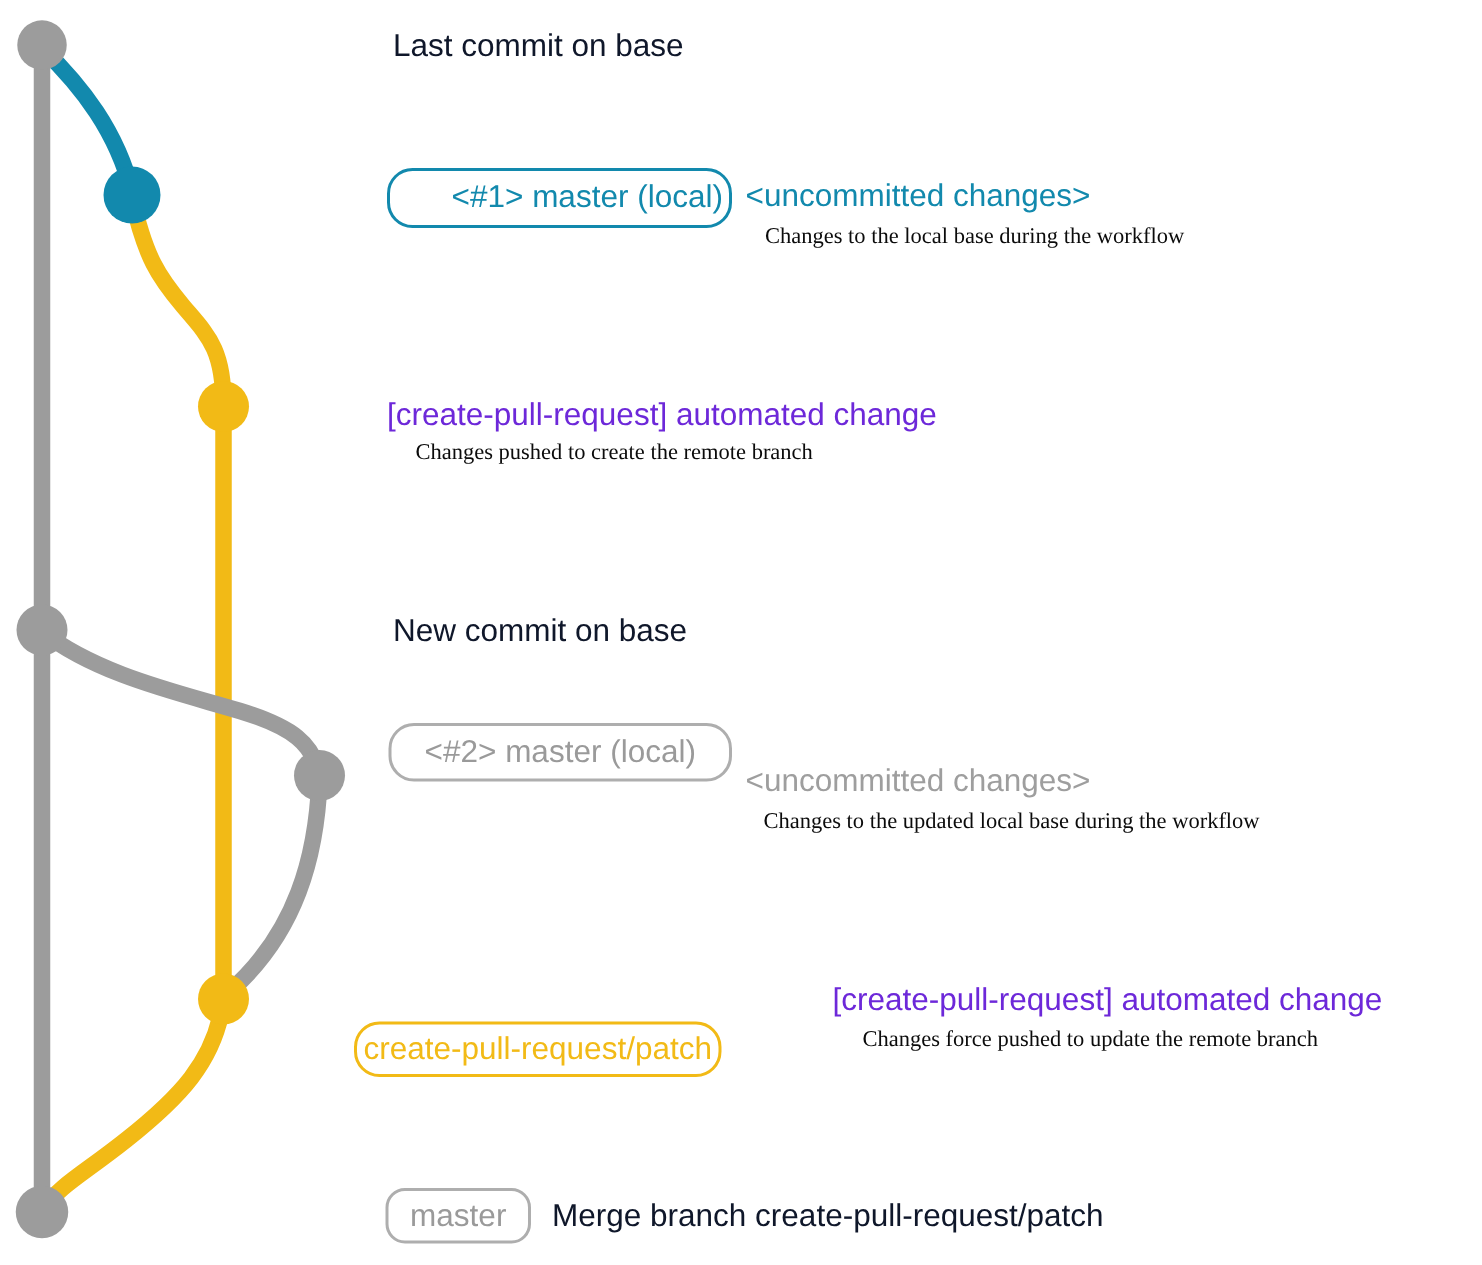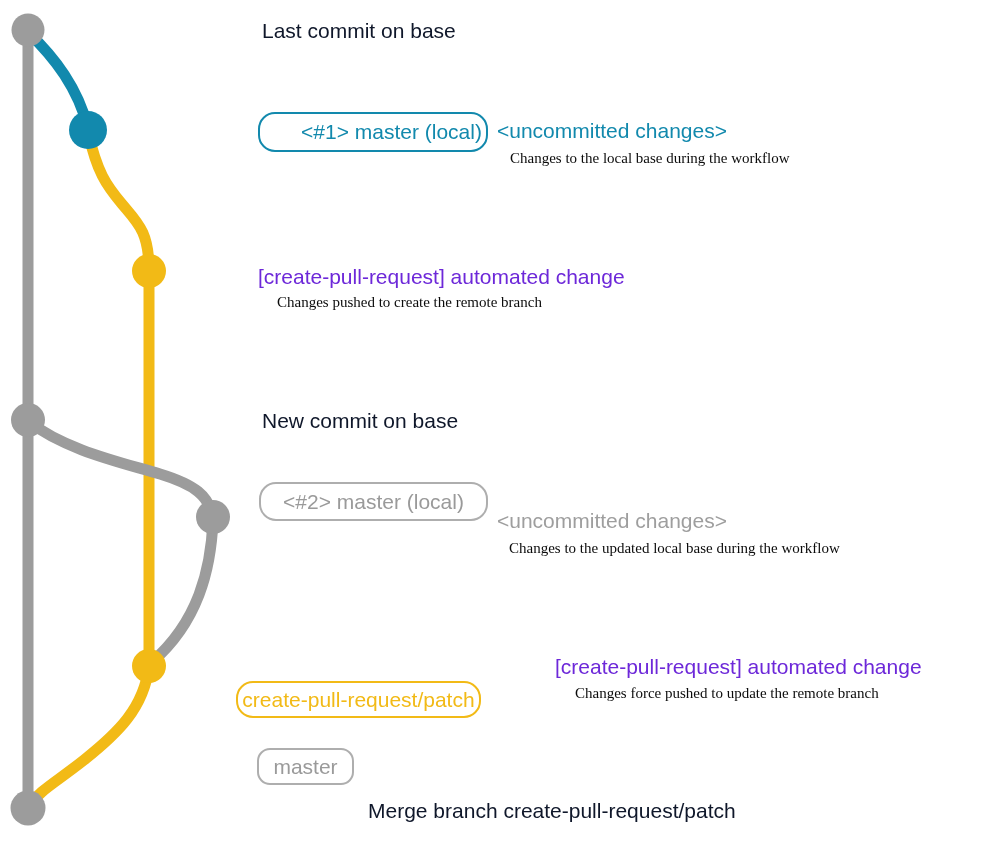--- a/index.html
+++ b/index.html
@@ -77,18 +77,18 @@
   </div>
   <div class="abs heading gray" style="left:497px;top:510px;">&lt;uncommitted changes&gt;</div>
   <div class="abs desc" style="left:509px;top:541px;">Changes to the updated local base during the workflow</div>
 
   <div class="badge yellow" style="left:236px;top:649px;width:245px;height:37px;margin-top:32px;">
     <span>create-pull-request/patch</span>
   </div>
   <div class="abs heading yellow" style="left:555px;top:656px;">[create-pull-request] automated change</div>
   <div class="abs desc" style="left:575px;top:686px;">Changes force pushed to update the remote branch</div>
 
-  <div class="badge gray" style="left:257px;top:748px;width:97px;height:37px;border-radius:13px;">
+  <div class="badge gray" style="left:257px;top:792px;width:97px;height:37px;border-radius:13px;">
     <span>master</span>
   </div>
   <div class="abs label-gray" style="left:368px;top:800px;">Merge branch create-pull-request/patch</div>
 
 </div>
 
 </body></html>

